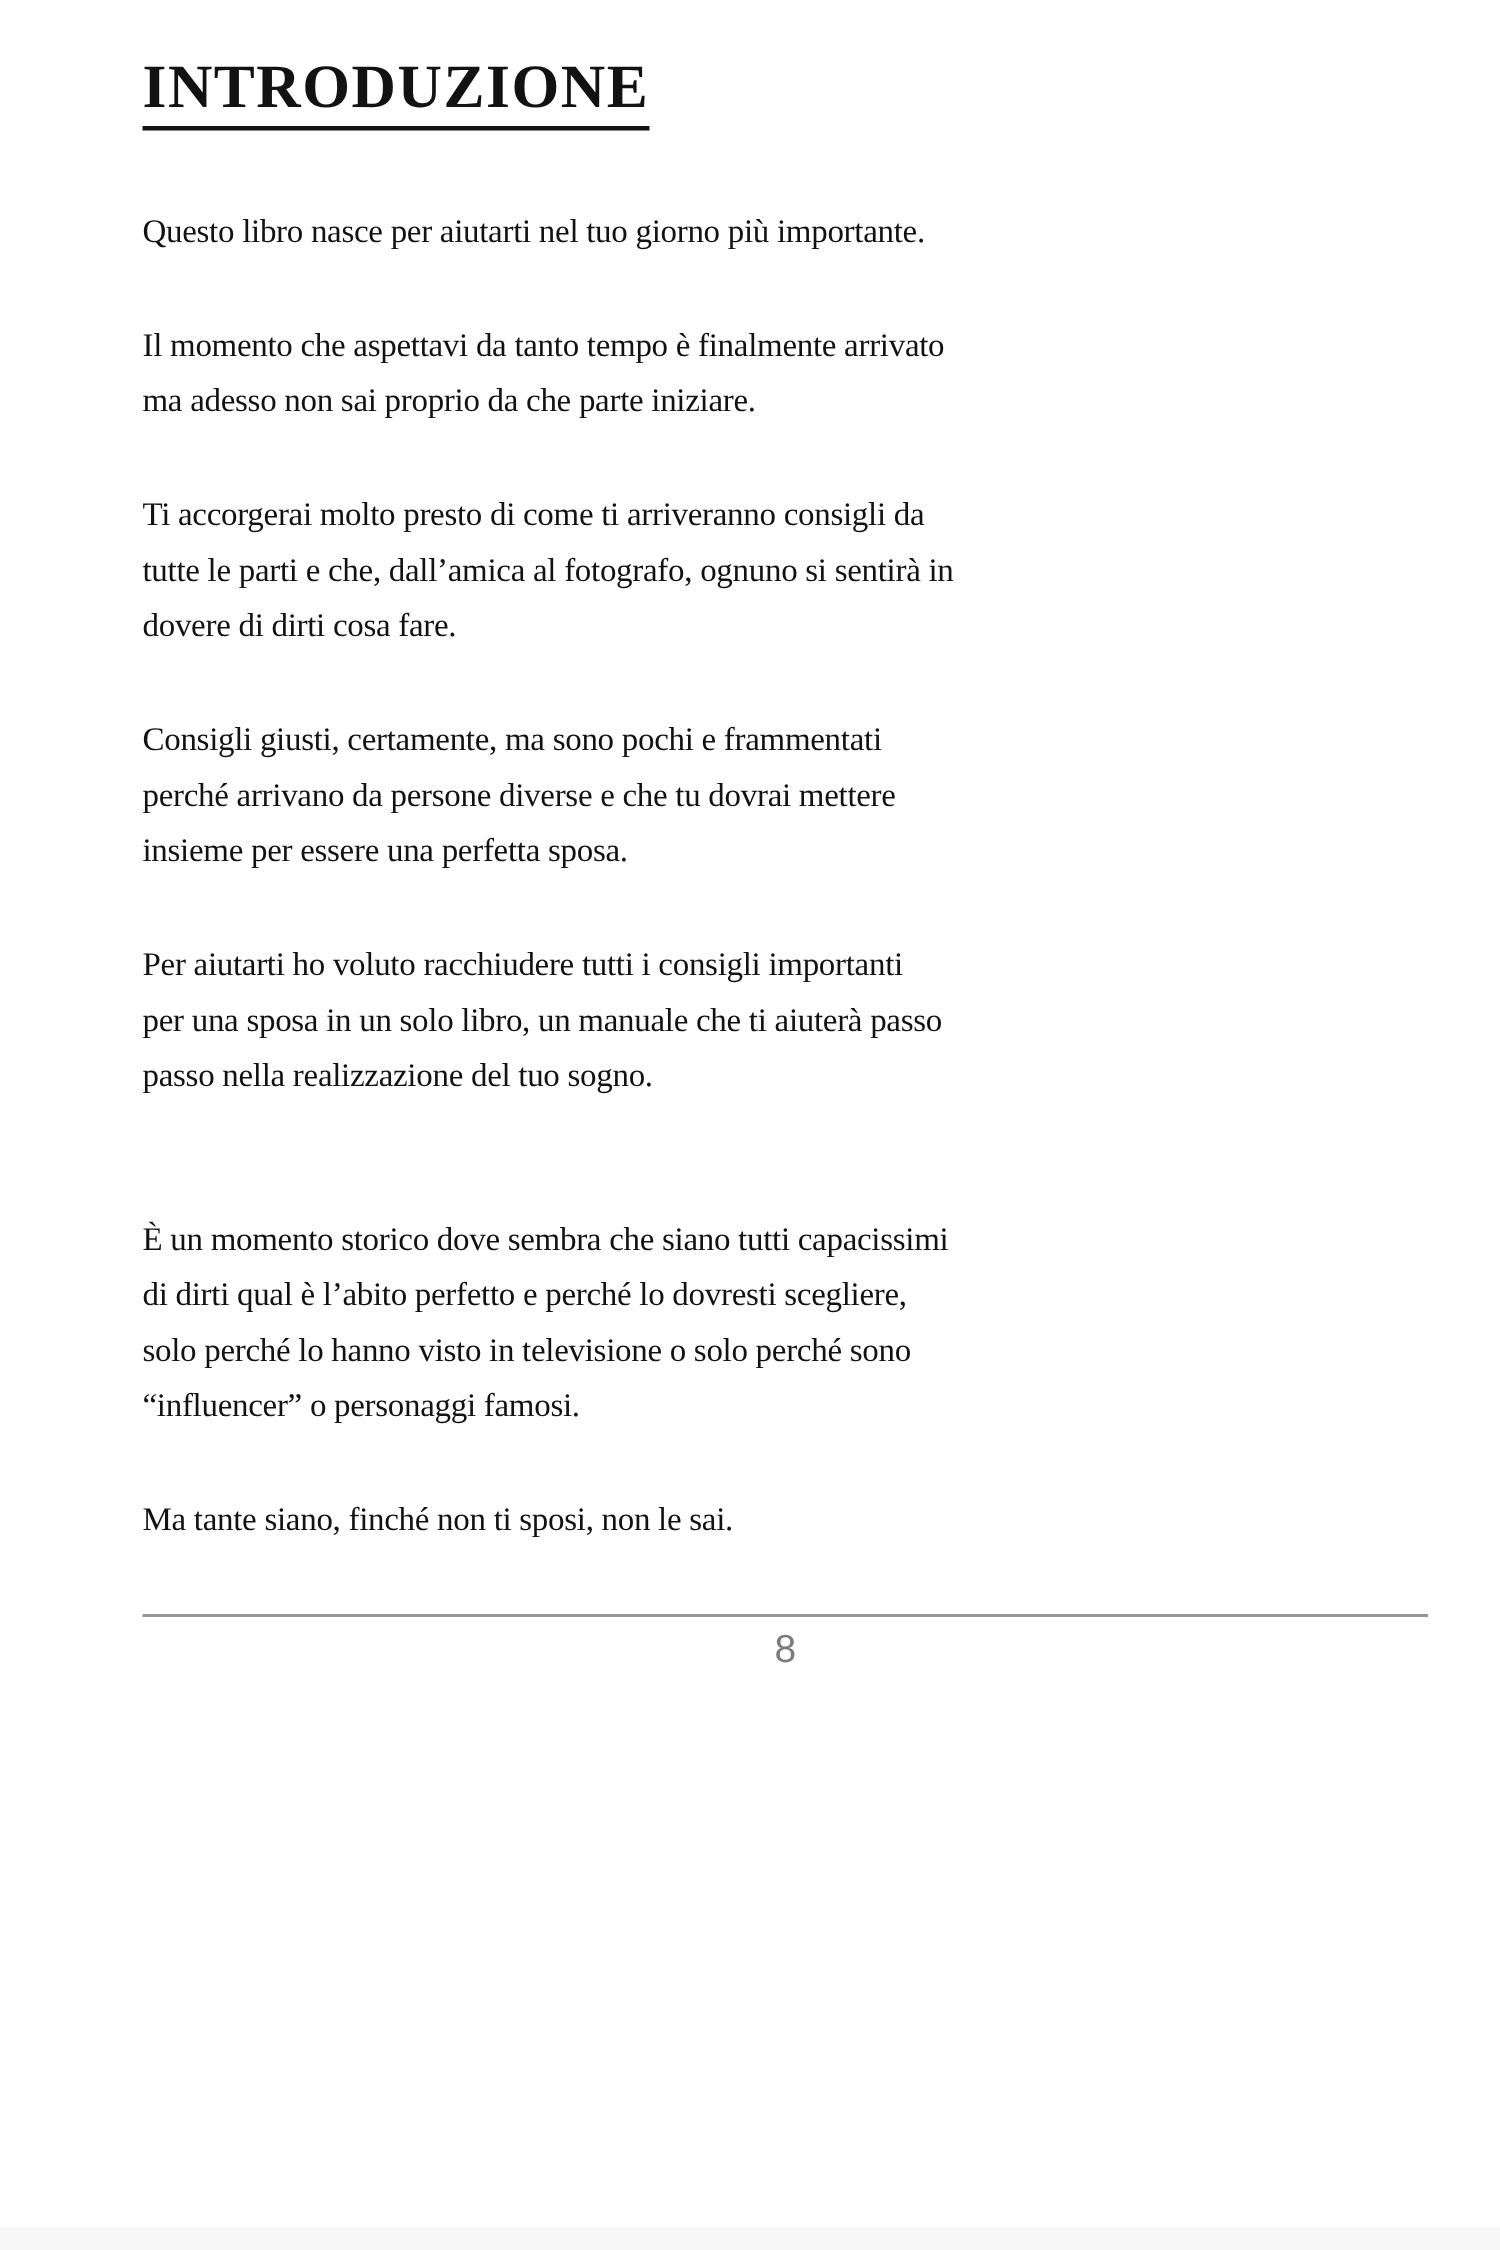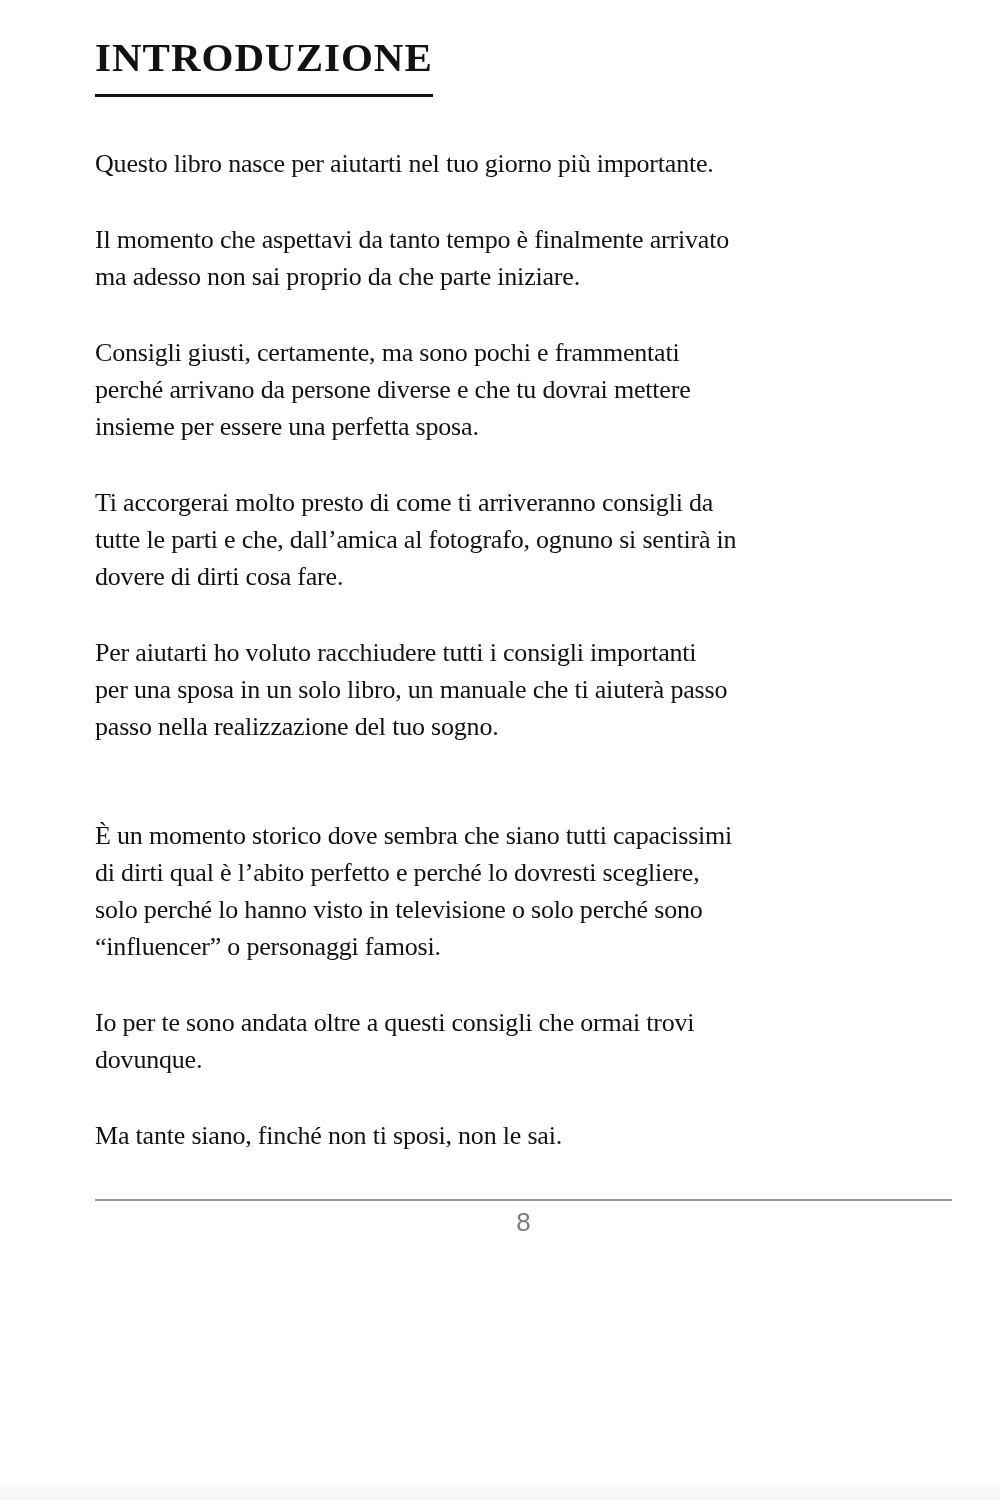--- a/index.html
+++ b/index.html
@@ -22,25 +22,25 @@
   h1.title {
     margin: 0 0 48px 0;
     font-size: 41px;
     line-height: 47px;
     font-weight: bold;
     letter-spacing: 1px;
   }
   h1.title .title-text {
     display: inline-block;
     border-bottom: 3px solid #121212;
-    padding-bottom: 13px;
+    padding-bottom: 3px;
   }
   p.para {
     margin: 0 0 39px 0;
-    font-size: 26px;
+    font-size: 22px;
     line-height: 37px;
     white-space: pre-line;
     letter-spacing: -0.2px;
   }
   .para-spacer {
     height: 33px;
   }
   .footer {
     margin: 45px 0 0 0;
     padding-top: 7px;
@@ -67,38 +67,36 @@
 <body>
 
 <div class="page">
   <div class="content">
 
     <h1 class="title"><span class="title-text">INTRODUZIONE</span></h1>
 
     <p class="para">Questo libro nasce per aiutarti nel tuo giorno più importante.</p>
     <p class="para">Il momento che aspettavi da tanto tempo è finalmente arrivato
 ma adesso non sai proprio da che parte iniziare.</p>
+    <p class="para">Ti accorgerai molto presto di come ti arriveranno consigli da
+tutte le parti e che, dall’amica al fotografo, ognuno si sentirà in
+dovere di dirti cosa fare.</p>
     <p class="para">Consigli giusti, certamente, ma sono pochi e frammentati
 perché arrivano da persone diverse e che tu dovrai mettere
 insieme per essere una perfetta sposa.</p>
-    <p class="para">Ti accorgerai molto presto di come ti arriveranno consigli da
-tutte le parti e che, dall’amica al fotografo, ognuno si sentirà in
-dovere di dirti cosa fare.</p>
     <p class="para">Per aiutarti ho voluto racchiudere tutti i consigli importanti
 per una sposa in un solo libro, un manuale che ti aiuterà passo
 passo nella realizzazione del tuo sogno.</p>
 
     <div class="para-spacer"></div>
 
     <p class="para">È un momento storico dove sembra che siano tutti capacissimi
 di dirti qual è l’abito perfetto e perché lo dovresti scegliere,
 solo perché lo hanno visto in televisione o solo perché sono
 “influencer” o personaggi famosi.</p>
-    <p class="para">Io per te sono andata oltre a questi consigli che ormai trovi
-dovunque.</p>
     <p class="para">Ma tante siano, finché non ti sposi, non le sai.</p>
 
     <div class="footer">
       <div class="page-number">8</div>
     </div>
   </div>
 
   <div class="page-edge-strip"></div>
 </div>
 

